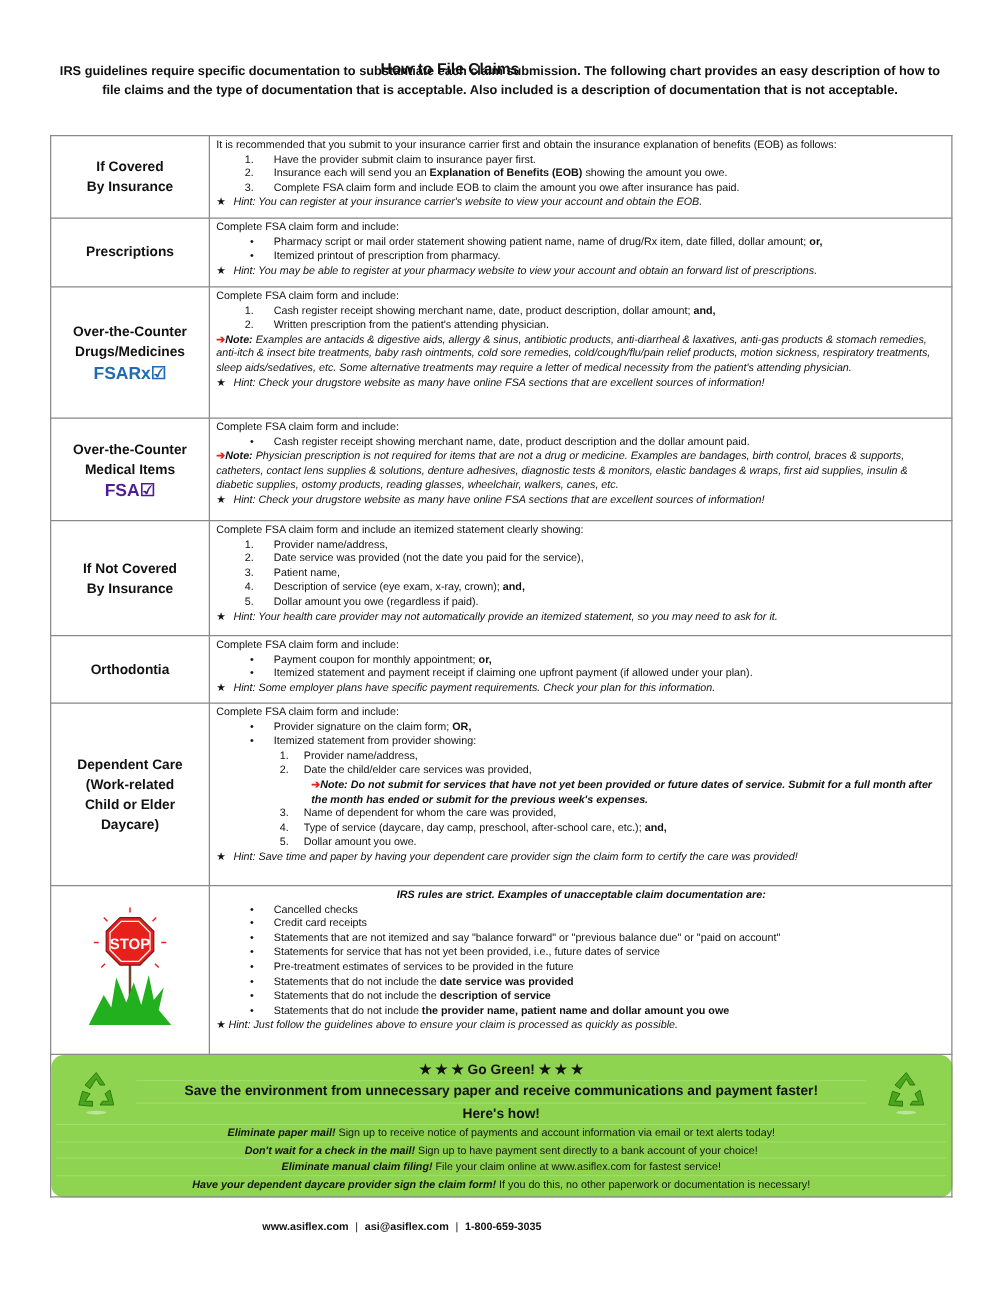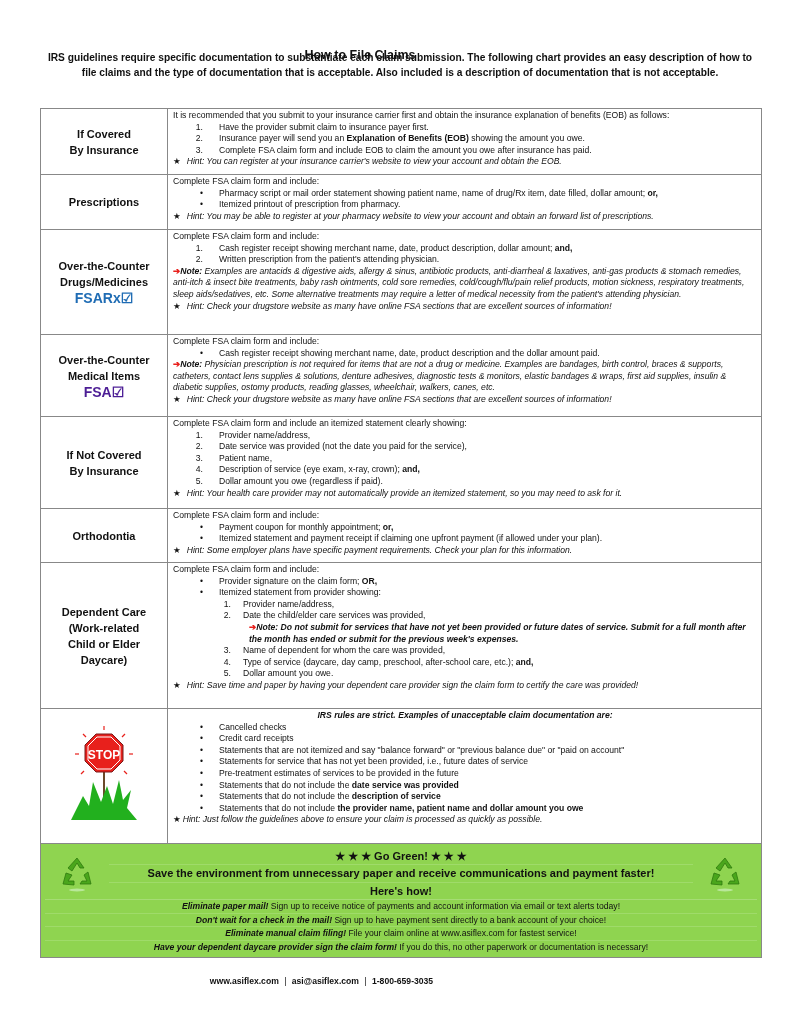--- a/index.html
+++ b/index.html
@@ -15,21 +15,21 @@
   .bullet { width: 26px; text-align: right; padding-right: 16px; flex: none; margin-left: 4px; }
   .sub .num { margin-left: 32px; padding-right: 12px; }
   .hint { font-style: italic; }
   .star { font-style: normal; margin-right: 6px; }
   .note { font-style: italic; }
   .note b { font-style: italic; margin-top: 41px; }
   .arrow { color: #e8201c; font-style: normal; font-weight: bold; }
   .fsarx { color: #1f6cb4; font-size: 14px; }
   .fsa { color: #4c1d95; font-size: 14px; }
   .keep { text-align: center; font-weight: bold; font-size: 8.6px; padding: 1px 0 !important; }
-  .green { background: #8fd450; }
+  .green { background: #8fd450; border-radius: 10px; }
   .green-inner { display: flex; align-items: stretch; border-bottom: 1px solid #a6dc75; }
   .recycle { width: 64px; display: flex; align-items: center; justify-content: center; }
   .gg-center { flex: 1; text-align: center; font-weight: bold; }
   .gg-line { border-bottom: 1px solid #9fdb6a; }
   .gg-row { text-align: center; font-style: italic; font-weight: bold; font-size: 8.6px; line-height: 12.5px; border-bottom: 1px solid #9fdb6a; }
   .gg-row span.plain { font-style: normal; font-weight: normal; text-align: center; }
   .footer { position: absolute; top: 976px; left: 0; width: 643px; text-align: center; font-weight: bold; font-size: 8.6px; }
   .footer .sep { font-weight: normal; margin: 0 3px; }
 </style>
 </head>
@@ -47,21 +47,21 @@
       <div>By Insurance</div>
     </td>
     <td class="content">
       <div>It is recommended that you submit to your insurance carrier first and obtain the insurance explanation of benefits (EOB) as follows:</div>
       <div class="li">
             <span class="num">1.</span>
             <span>Have the provider submit claim to insurance payer first.</span>
           </div>
       <div class="li">
             <span class="num">2.</span>
-            <span><span>Insurance payer will send you an </span><b>Explanation of Benefits (EOB)</b><span> showing the amount you owe.</span></span>
+            <span><span>Insurance each will send you an </span><b>Explanation of Benefits (EOB)</b><span> showing the amount you owe.</span></span>
           </div>
       <div class="li">
             <span class="num">3.</span>
             <span>Complete FSA claim form and include EOB to claim the amount you owe after insurance has paid.</span>
           </div>
       <div class="hint"><span class="star">★</span><span>Hint:  You can register at your insurance carrier's website to view your account and obtain the EOB.</span></div>
     </td>
   </tr>
 
   <tr style="height:55px;">

